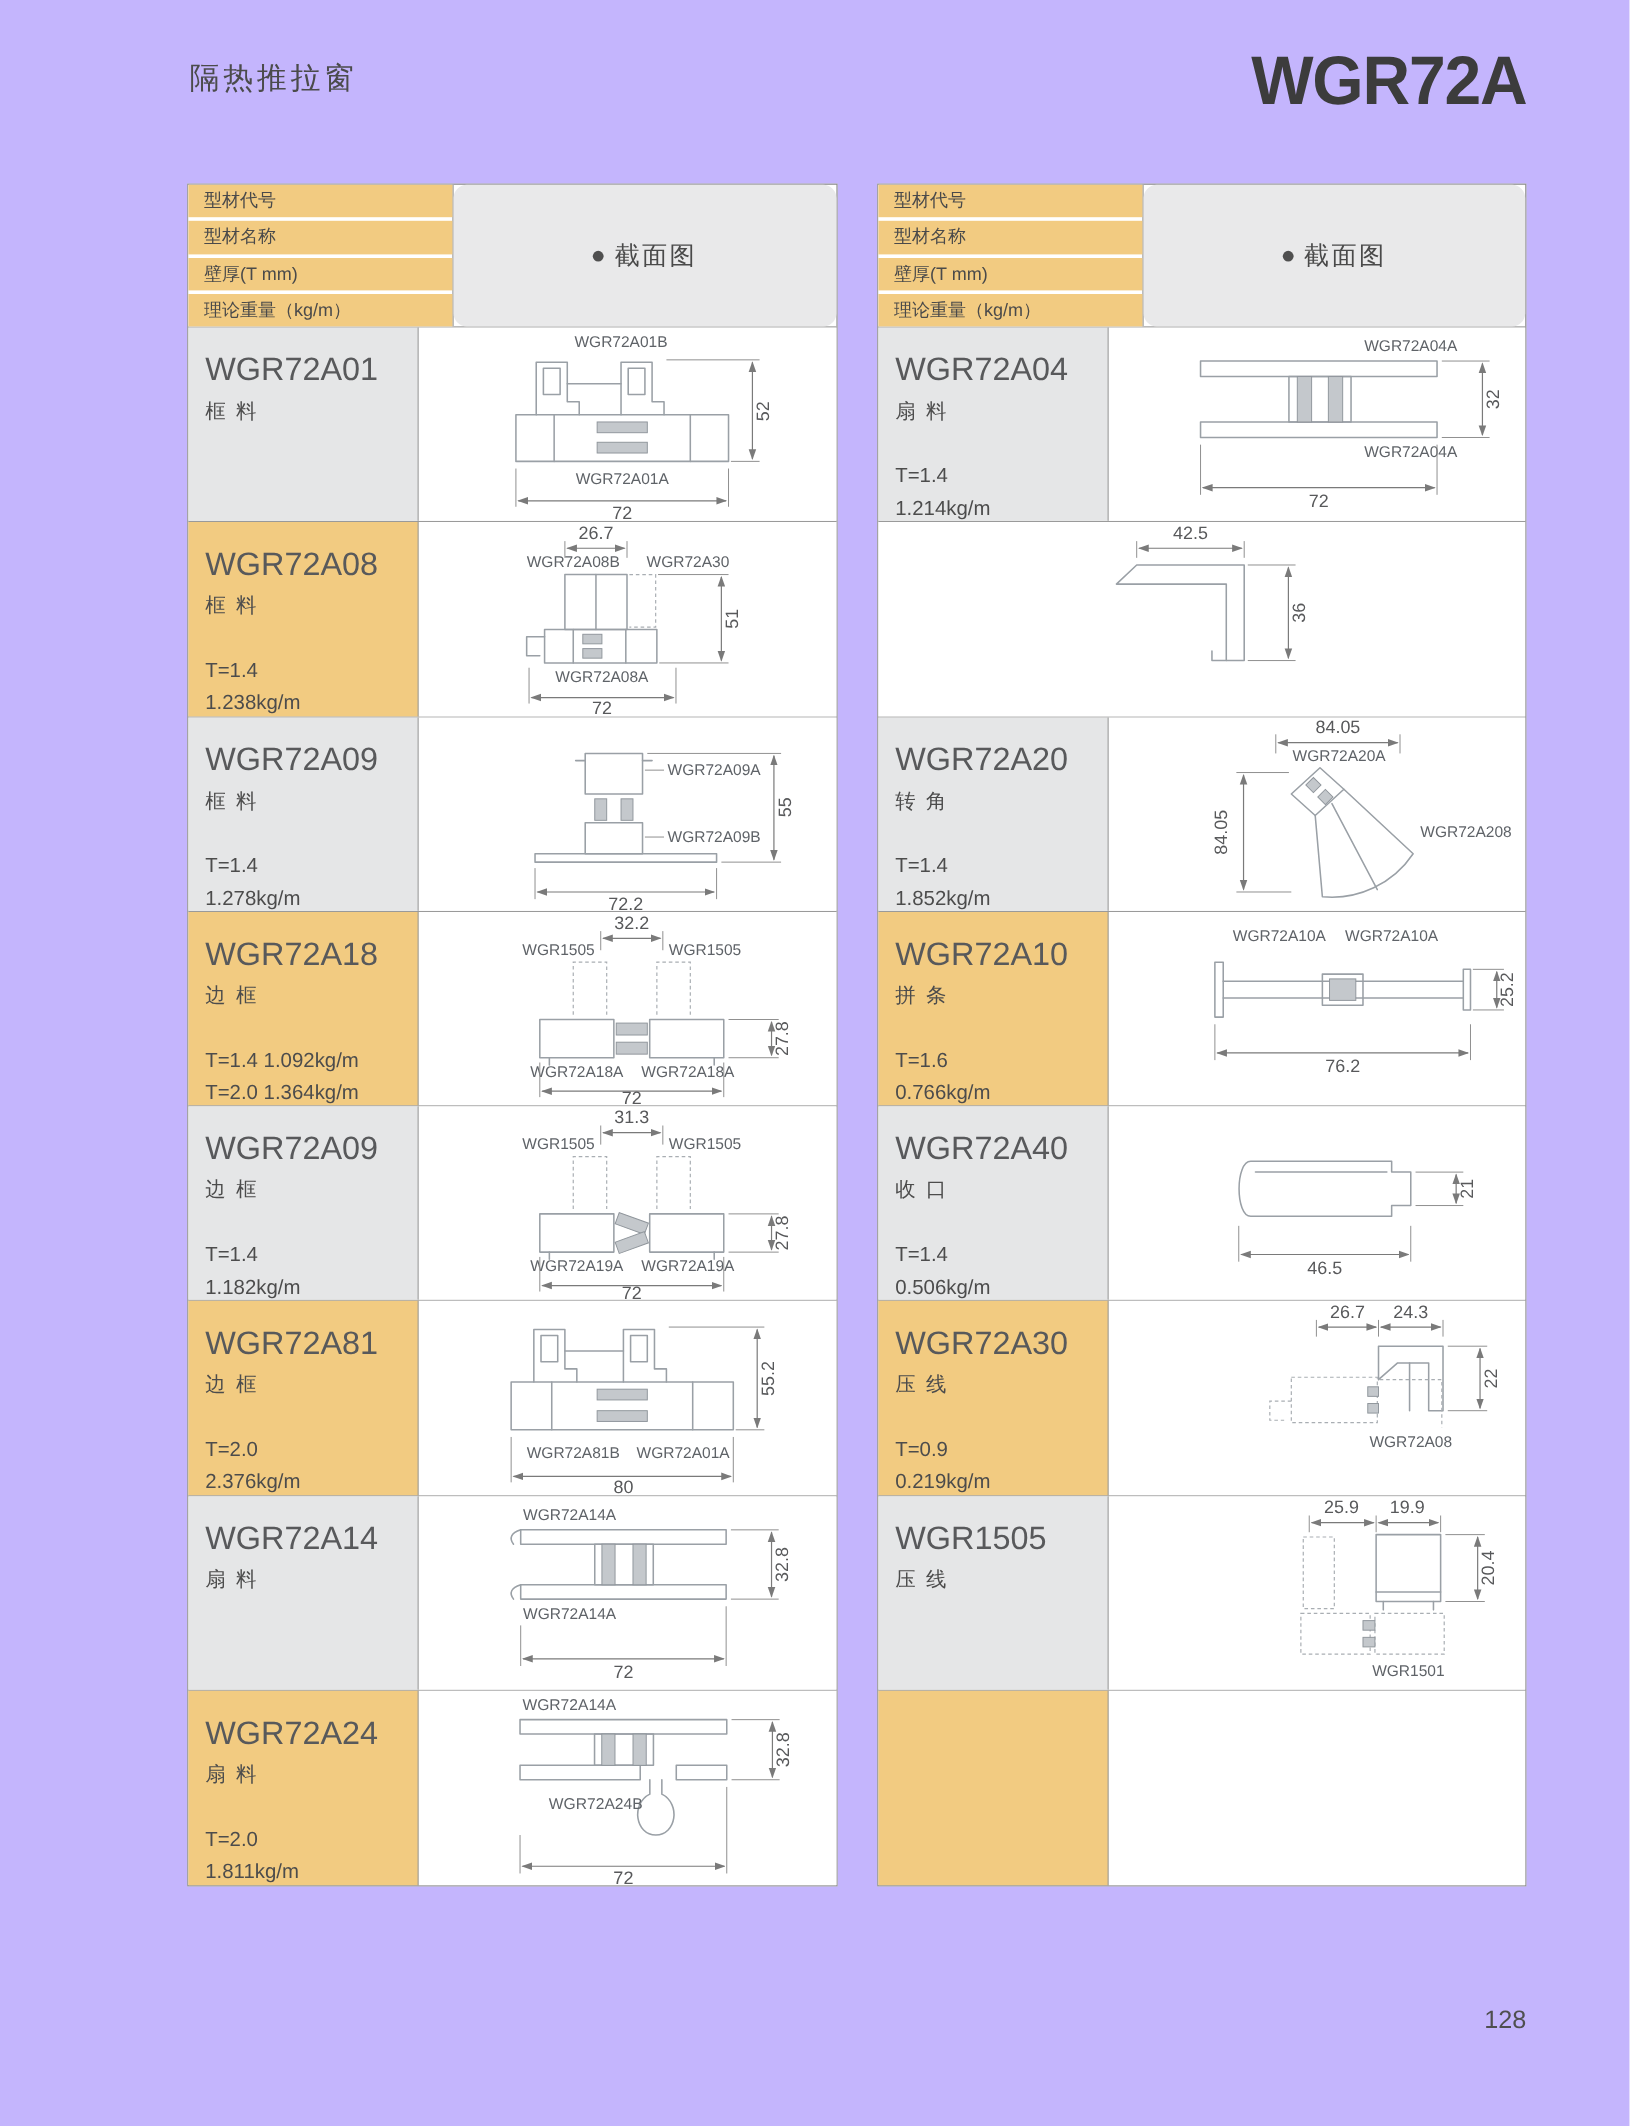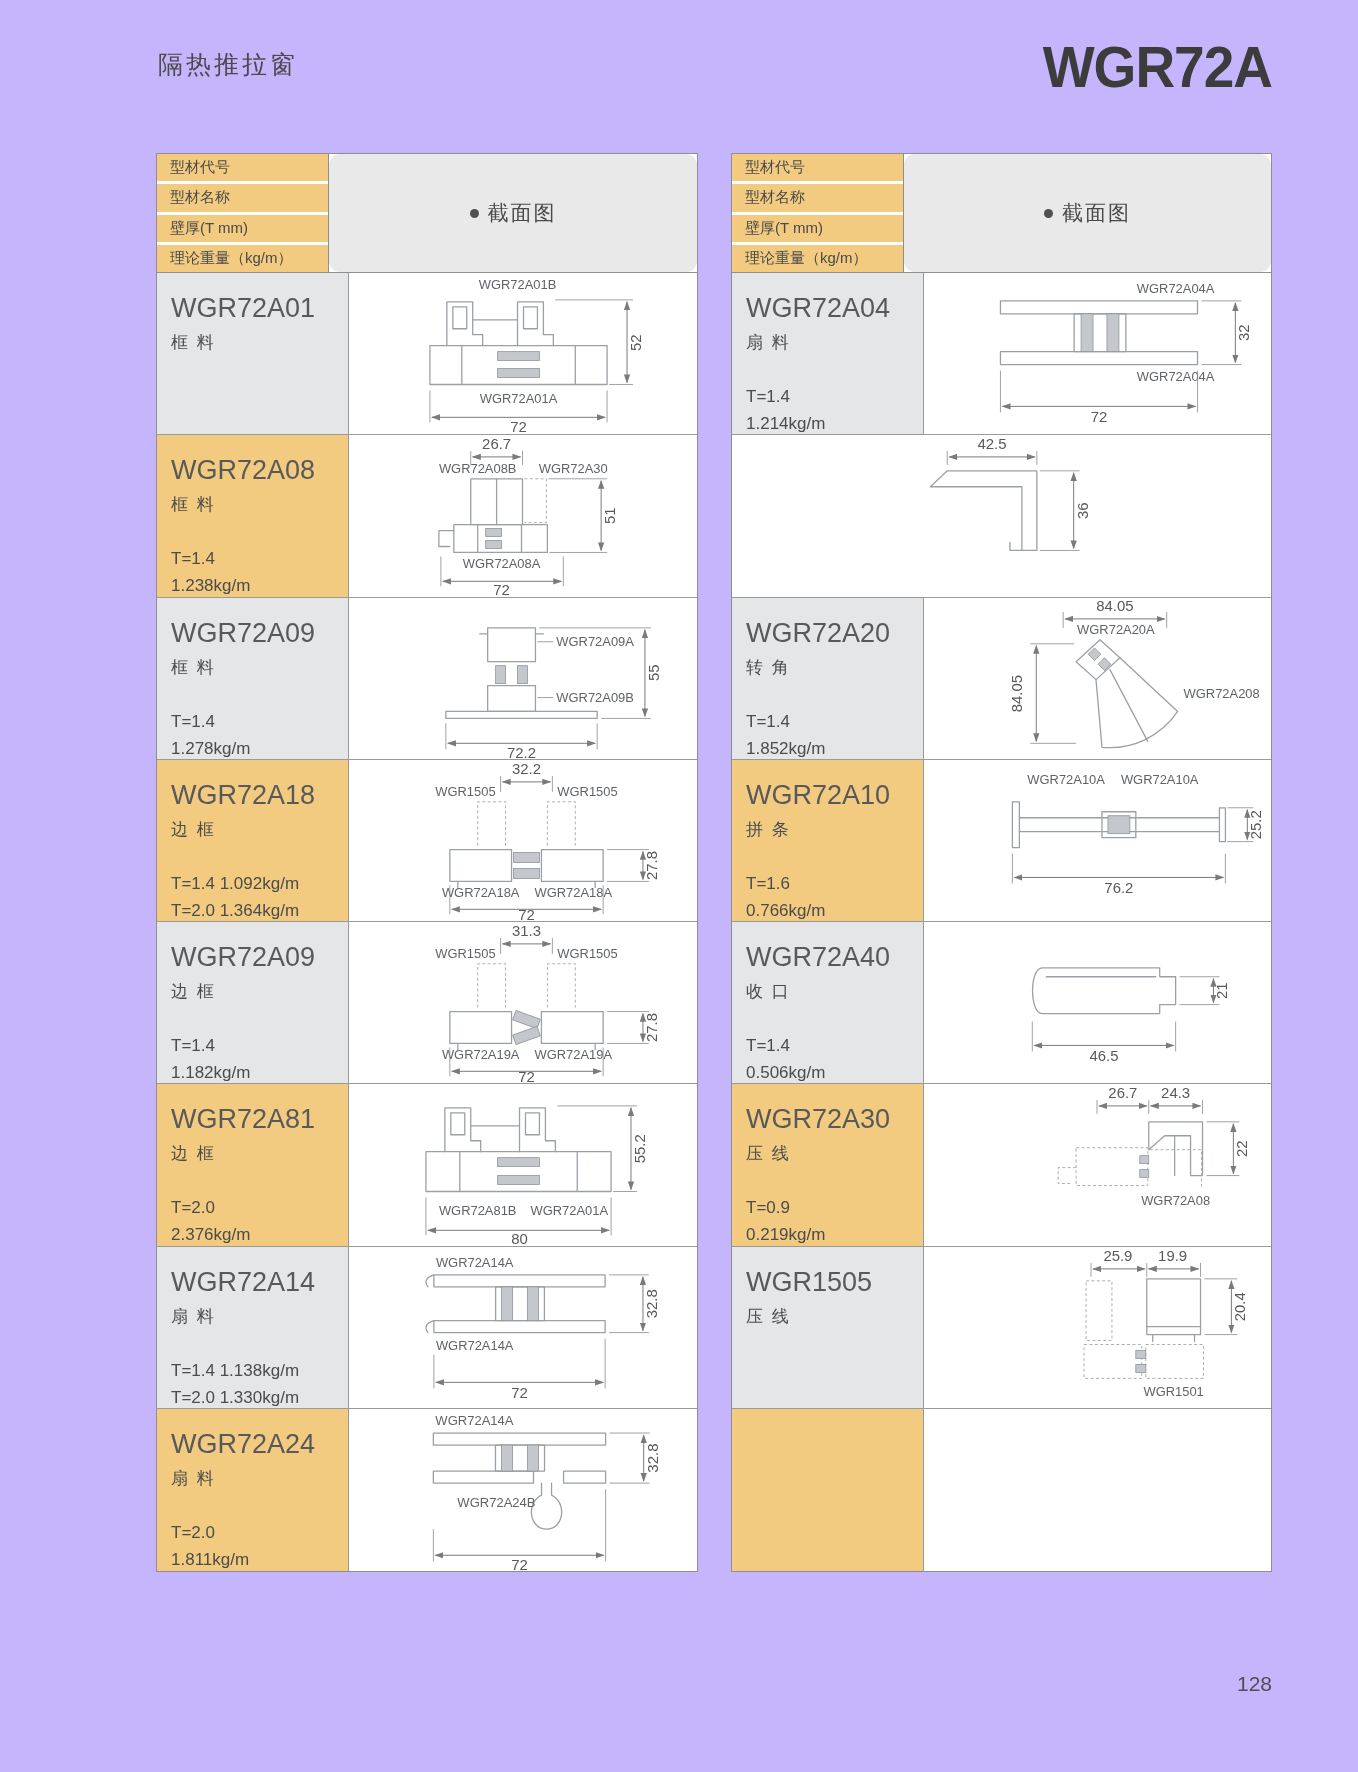--- a/index.html
+++ b/index.html
@@ -8,21 +8,21 @@
   .page-title{position:absolute;left:158px;top:48px;font-size:25px;letter-spacing:3px;color:#4b4b4b;}
   .model{position:absolute;right:86px;top:34px;font-size:55px;font-weight:700;color:#3c3c3c;
          letter-spacing:-1px;transform:scaleY(1.04);transform-origin:top right;}
   .page-number{position:absolute;right:86px;top:1672px;font-size:21px;font-weight:400;color:#4f4f4f;}
 
   .ptable{position:absolute;top:153px;border:1px solid #8f8f8f;background:#fff;box-sizing:content-box;}
   .t-left{left:156px;width:540px;}
   .t-right{left:731px;width:539px;}
 
   .thead{height:119px;display:flex;border-bottom:1px solid #8f8f8f;box-sizing:border-box;}
-  .thead-labels{width:172px;display:flex;flex-direction:column;background:#fff;
+  .thead-labels{width:221px;display:flex;flex-direction:column;background:#fff;
                 border-right:1px solid #8f8f8f;box-sizing:border-box;}
   .hcell{flex:1;background:#f2cb81;margin-bottom:3px;display:flex;align-items:center;
          padding-left:13px;font-size:15px;color:#4a4a4a;}
   .hcell:last-child{margin-bottom:0;}
   .thead-section{flex:1;background:#e9e9ea;display:flex;align-items:center;justify-content:center;
                  font-size:21px;letter-spacing:2px;color:#4a4a4a;border-radius:11px;}
   .bullet{width:9px;height:9px;border-radius:50%;background:#4f4f4f;margin-right:9px;flex:0 0 auto;}
 
   .trow{height:162.25px;display:flex;border-bottom:1px solid #9a9a9a;box-sizing:border-box;}
   .trow:last-child{border-bottom:none;}
@@ -284,24 +284,20 @@
           <line class="dim" x1="78" y1="147" x2="260" y2="147" marker-start="url(#mA)" marker-end="url(#mA)"></line>
           <text class="dimt" x="170" y="161" text-anchor="middle">80</text>
         </svg>
       </div>
     </div>
 
     <div class="trow">
       <div class="label-cell bg-gray">
         <div class="code">WGR72A14</div>
         <div class="pname">扇 料</div>
-        <div class="specs">
-          <div>T=1.4  1.138kg/m</div>
-          <div>T=2.0  1.330kg/m</div>
-        </div>
       </div>
       <div class="diagram-cell">
         <svg viewBox="0 0 347 162">
           <text class="lbl" x="86" y="20">WGR72A14A</text>
           <rect class="pf" x="84" y="28" width="172" height="12"></rect>
           <rect class="pf" x="84" y="74" width="172" height="12"></rect>
           <path class="pf" d="M84,28 q-12,4 -6,12 M84,74 q-12,4 -6,12"></path>
           <rect class="pf" x="146" y="40" width="49" height="34"></rect>
           <rect class="hb" x="152" y="40" width="11" height="34"></rect>
             <rect class="hb" x="178" y="40" width="11" height="34"></rect>

